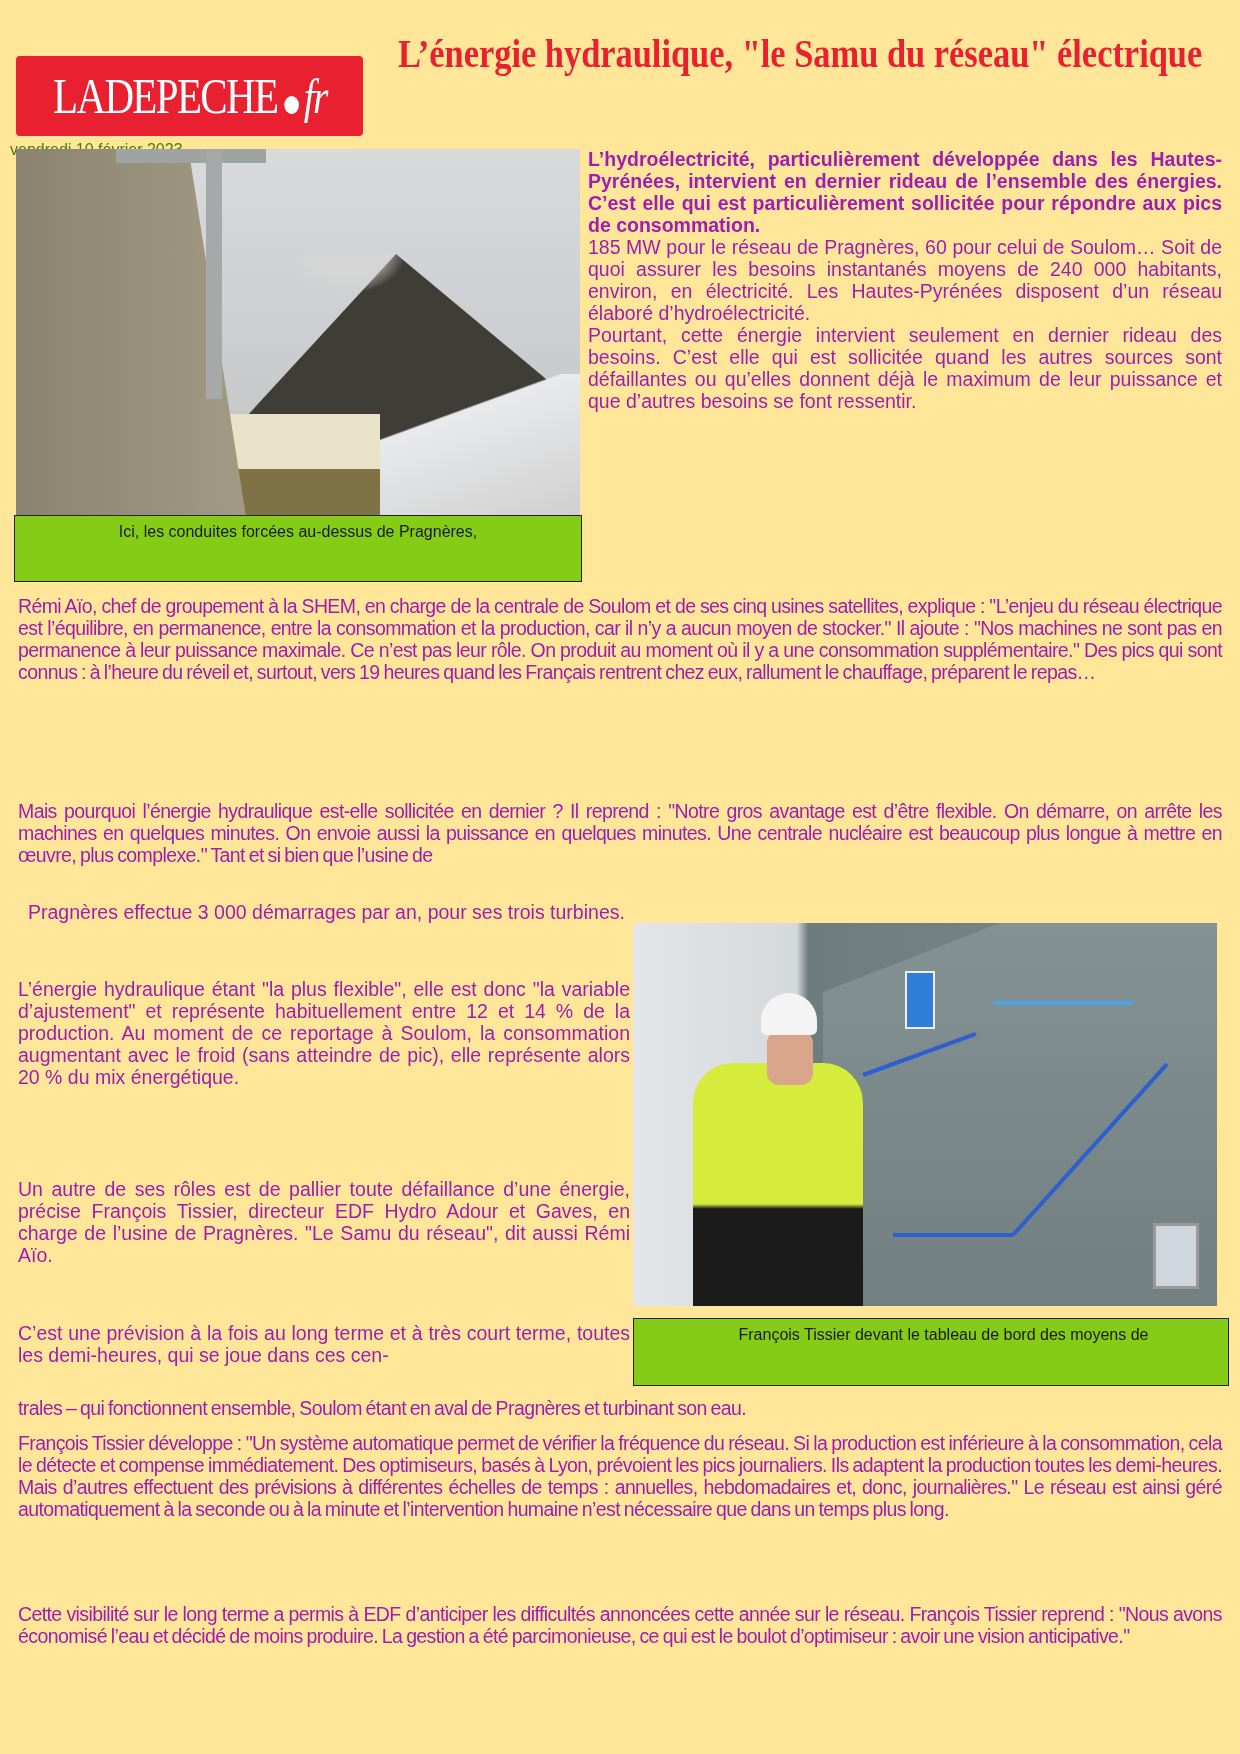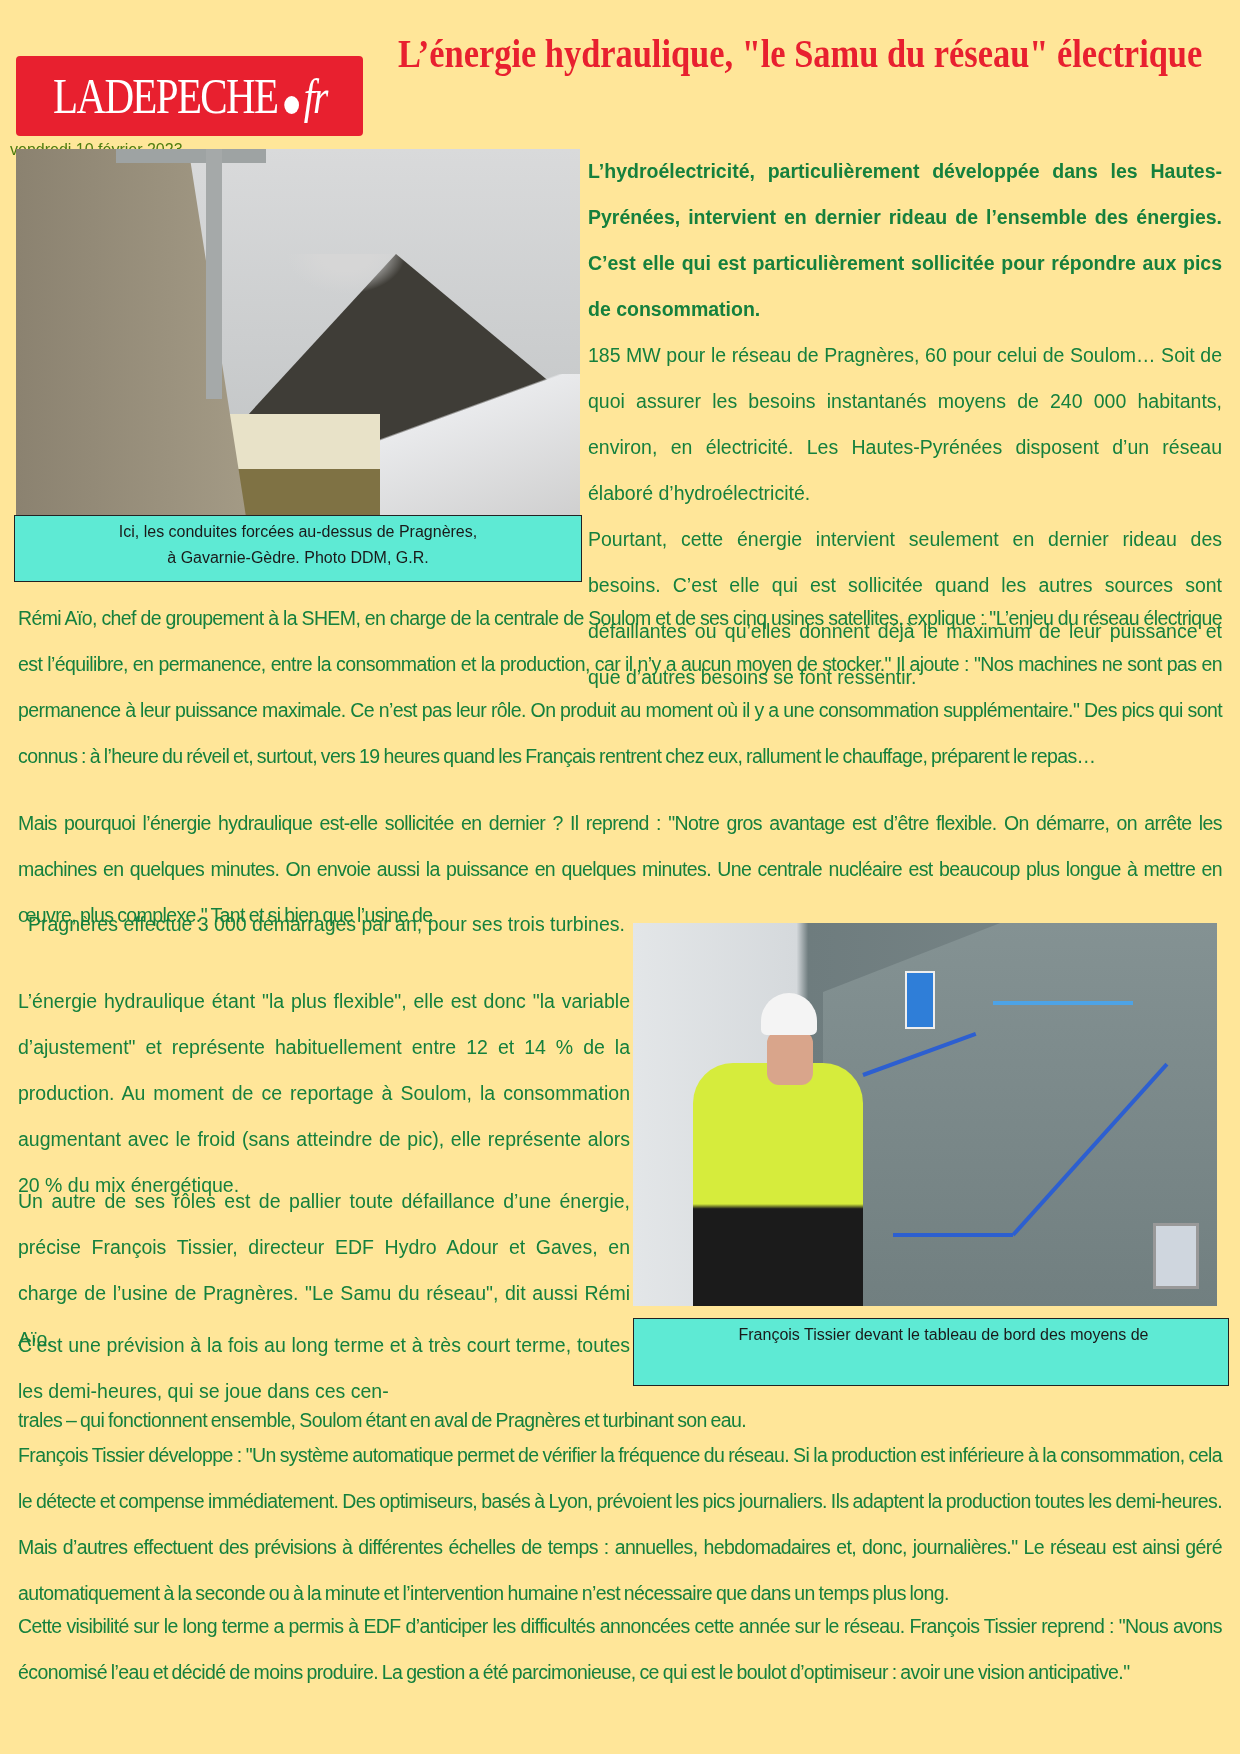--- a/index.html
+++ b/index.html
@@ -30,28 +30,28 @@
   .headline {
     position: absolute; left: 398px; top: 30px; width: 820px;
     font-family: "Liberation Serif", "DejaVu Serif", serif;
     font-weight: bold; color: #e8202f; font-size: 40px;
     transform: scaleX(0.86); transform-origin: left center; white-space: nowrap;
   }
   .date {
     position: absolute; left: 10px; top: 112px; font-size: 16px; color: #4d7c0f; margin-top: 29px;
   }
   .text {
-    position: absolute; font-size: 19.5px; line-height: 46px;
-    text-align: justify; hyphens: auto; color: #15803d;
+    position: absolute; font-size: 19.5px; line-height: 22px;
+    text-align: justify; hyphens: auto; color: #a21caf;
   }
   .text.narrow { font-stretch: condensed; letter-spacing: -0.6px; word-spacing: -1px; }
   .text b { font-weight: bold; }
   .photo { position: absolute; overflow: hidden; }
   .caption {
-    position: absolute; background: #5eead4; border: 1px solid #222;
+    position: absolute; background: #84cc16; border: 1px solid #222;
     text-align: center; font-size: 16px; line-height: 26px; padding: 3px 10px;
     color: #1a1a1a;
   }
   
   .p1 { left: 16px; top: 149px; width: 564px; height: 368px; background: #c8c9ca; }
   .p1 .sky { position:absolute; inset:0; background: linear-gradient(#d9dadb, #bfc2c3); }
   .p1 .mtn { position:absolute; left: 150px; top: 105px; width: 0; height: 0;
     border-left: 230px solid transparent; border-right: 300px solid transparent;
     border-bottom: 250px solid #3f3d37; }
   .p1 .mtn-snow { position:absolute; left: 270px; top: 105px; width: 120px; height: 40px;
@@ -97,21 +97,20 @@
   <div class="mtn-snow"></div>
   <div class="grass"></div>
   <div class="snow"></div>
   <div class="house"></div>
   <div class="wall"></div>
   <div class="pylon"></div>
   <div class="pylon2"></div>
 </div>
 <div class="caption" style="left:14px; top:515px; width:568px; height:67px;">
   <div>Ici, les conduites forcées au-dessus de Pragnères,</div>
-  <div>à Gavarnie-Gèdre. Photo DDM, G.R.</div>
 </div>
 
 <div class="text" style="left:588px; top:148px; width:634px;">
   <p><b>L’hydroélectricité, particulièrement développée dans les Hautes-Pyrénées, intervient en dernier rideau de l’ensemble des énergies. C’est elle qui est particulièrement sollicitée pour répondre aux pics de consommation.</b></p>
   <p>185 MW pour le réseau de Pragnères, 60 pour celui de Soulom… Soit de quoi assurer les besoins instantanés moyens de 240 000 habitants, environ, en électricité. Les Hautes-Pyrénées disposent d’un réseau élaboré d’hydroélectricité.</p>
   <p>Pourtant, cette énergie intervient seulement en dernier rideau des besoins. C’est elle qui est sollicitée quand les autres sources sont défaillantes ou qu’elles donnent déjà le maximum de leur puissance et que d’autres besoins se font ressentir.</p>
 </div>
 
 <div class="text narrow" style="left:18px; top:595px; width:1204px;">Rémi Aïo, chef de groupement à la SHEM, en charge de la centrale de Soulom et de ses cinq usines satellites, explique : "L’enjeu du réseau électrique est l’équilibre, en permanence, entre la consommation et la production, car il n’y a aucun moyen de stocker." Il ajoute : "Nos machines ne sont pas en permanence à leur puissance maximale. Ce n’est pas leur rôle. On produit au moment où il y a une consommation supplémentaire." Des pics qui sont connus : à l’heure du réveil et, surtout, vers 19 heures quand les Français rentrent chez eux, rallument le chauffage, préparent le repas…</div>
 <div class="text narrow" style="left:18px; top:800px; width:1204px;">Mais pourquoi l’énergie hydraulique est-elle sollicitée en dernier ? Il reprend : "Notre gros avantage est d’être flexible. On démarre, on arrête les machines en quelques minutes. On envoie aussi la puissance en quelques minutes. Une centrale nucléaire est beaucoup plus longue à mettre en œuvre, plus complexe." Tant et si bien que l’usine de</div>

